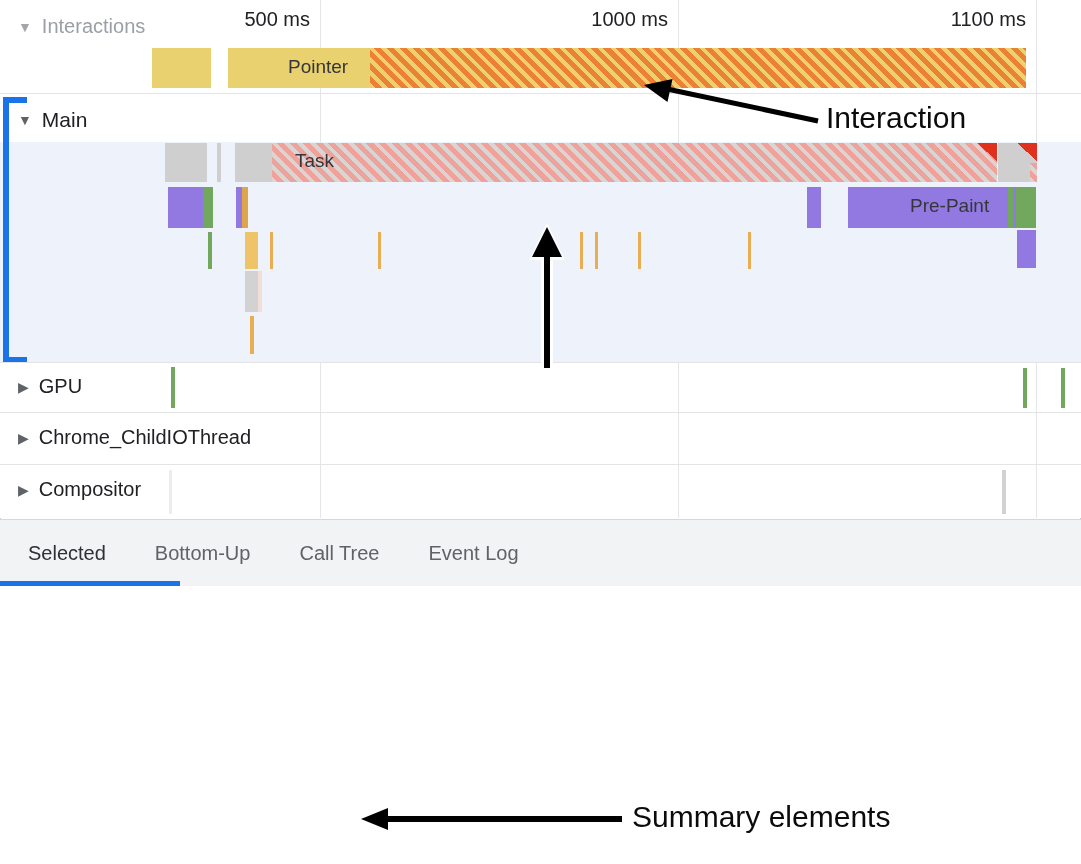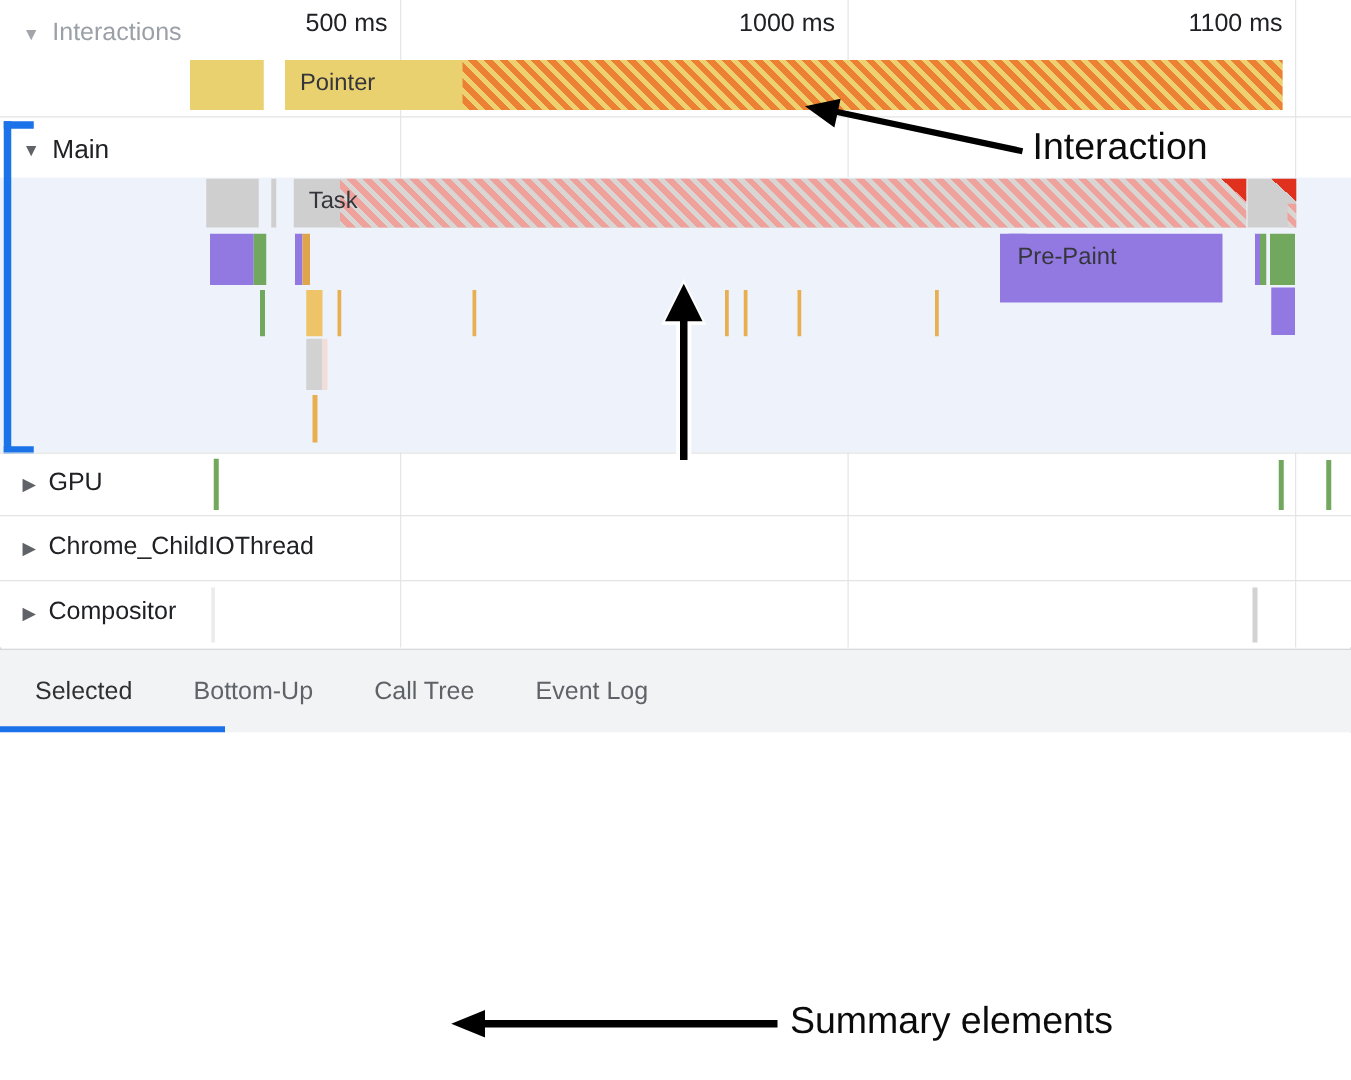--- a/index.html
+++ b/index.html
@@ -10,21 +10,21 @@
   }
   
   #tracks{position:absolute;left:0;top:0;width:1081px;height:518px;background:#fff;}
   .gridline{position:absolute;top:0;width:1px;height:518px;background:#e4e6e9;}
   .main-bg{position:absolute;left:0;top:142px;width:1081px;height:220px;background:var(--bg_main);}
   .sep{position:absolute;left:0;width:1081px;height:1px;background:#e4e4e4;}
   .ruler-label{position:absolute;top:8px;width:150px;text-align:right;font-size:20px;color:#202124;}
   .track-label{position:absolute;display:flex;align-items:center;gap:10px;white-space:nowrap;}
   .tri{font-size:14px;line-height:1;}
   .bar{position:absolute;box-sizing:border-box;}
-  .bar-label{font-size:19px;color:#35363b;white-space:nowrap;}
+  .bar-label{font-size:19px;color:#35363b;white-space:nowrap;margin-left:48px;}
   .hatch-orange{background:repeating-linear-gradient(45deg,#edd06f 0 4px,#ec8133 4px 9px);}
   .hatch-red{background:repeating-linear-gradient(45deg,#d9d5d3 0 4px,#efa29b 4px 9px);}
   .corner-tri{position:absolute;top:0;right:0;width:20px;height:18px;
     background:linear-gradient(to bottom left,#e0301e 50%,rgba(0,0,0,0) 50%);}
   .bracket{position:absolute;background:var(--blue);}
   .selected-event{
     position:absolute;border:4px solid var(--red);background:var(--purple);
     display:flex;align-items:center;
   }
   
@@ -89,21 +89,21 @@
     <div class="bar" style="left:998px;top:143px;width:39px;height:39px;background:var(--gray_bar)">
       <div class="corner-tri"></div>
       <div class="bar hatch-red" style="right:0;bottom:0;width:7px;height:19px;left:auto"></div>
     </div>
 
     <div class="bar" style="left:168px;top:187px;width:35px;height:41px;background:var(--purple)"></div>
     <div class="bar" style="left:203px;top:187px;width:10px;height:41px;background:var(--green)"></div>
     <div class="bar" style="left:236px;top:187px;width:6px;height:41px;background:var(--purple)"></div>
     <div class="bar" style="left:242px;top:187px;width:6px;height:41px;background:#dfa54c"></div>
     <div class="bar" style="left:807px;top:187px;width:14px;height:41px;background:var(--purple)"></div>
-    <div class="bar" style="left:800px;top:187px;width:178px;height:55px;background:var(--purple)">
+    <div class="bar" style="left:848px;top:187px;width:178px;height:41px;background:var(--purple)">
       <span class="bar-label" style="position:absolute;left:14px;top:8px">Pre-Paint</span>
     </div>
     <div class="bar" style="left:1004px;top:187px;width:4px;height:41px;background:var(--purple)"></div>
     <div class="bar" style="left:1008px;top:187px;width:5px;height:41px;background:var(--green)"></div>
     <div class="bar" style="left:1016px;top:187px;width:20px;height:41px;background:var(--green)"></div>
 
     <div class="bar" style="left:208px;top:232px;width:4px;height:37px;background:var(--green)"></div>
     <div class="bar" style="left:245px;top:232px;width:13px;height:37px;background:var(--orange_bar)"></div>
     <div class="bar" style="left:270px;top:232px;width:3px;height:37px;background:var(--orange_tick)"></div>
     <div class="bar" style="left:378px;top:232px;width:3px;height:37px;background:var(--orange_tick)"></div>

